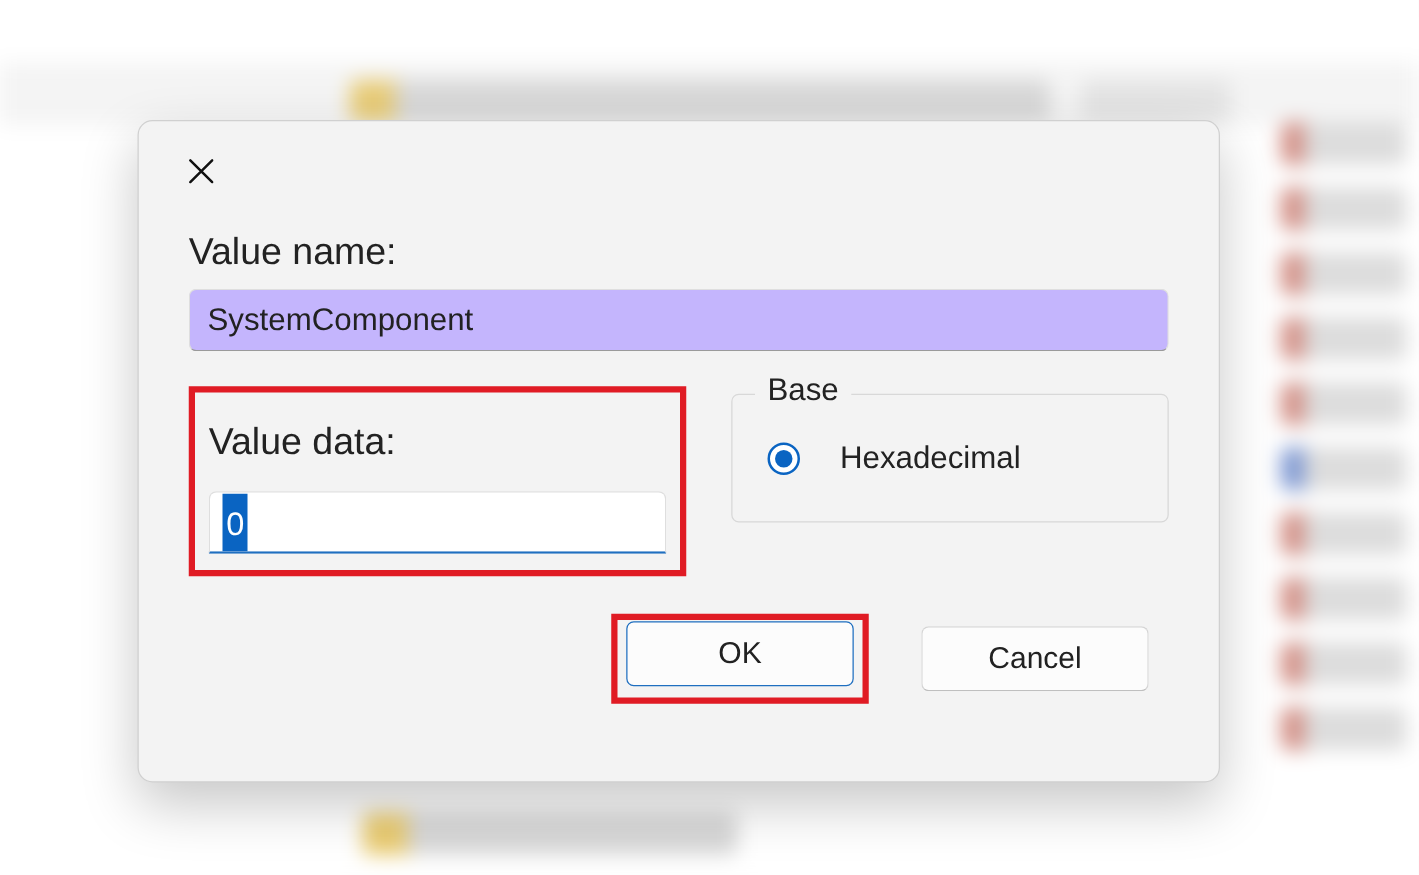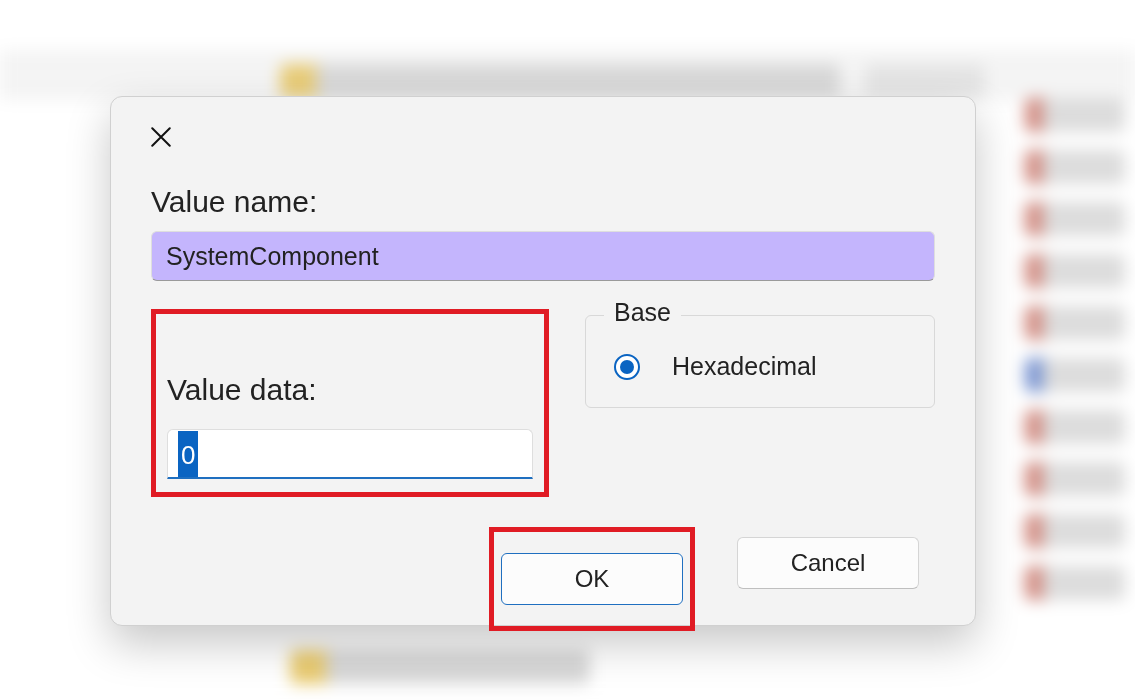--- a/index.html
+++ b/index.html
@@ -75,21 +75,21 @@
     padding: 0 14px;
     font-size: 25px; color: #222;
     outline: none;
   }
   
   .mid-row {
     display: flex; gap: 36px; margin-top: 28px; align-items: flex-start;
   }
   
   .value-data-wrap { position: relative; width: 398px; }
-  .value-data-inner { position: relative; padding: 28px 16px 18px 16px; margin-top: 36px; }
+  .value-data-inner { position: relative; padding: 28px 16px 18px 16px; }
   .value-input {
     width: 100%; height: 50px;
     background: #ffffff;
     border: 1px solid #dedede;
     border-bottom: 2px solid #1f6fc0;
     border-radius: 6px 6px 0 0;
     padding: 0 12px;
     font-size: 26px; color: #111;
     outline: none; margin-top: 10px;
   }
@@ -101,21 +101,21 @@
     padding: 0 3px;
   }
   .red-box {
     position: absolute; border: 5px solid #e01b24; pointer-events: none;
   }
   
   .base-group {
     position: relative; flex: 1;
     border: 1px solid #d8d8d8;
     border-radius: 6px;
-    padding: 26px 20px 22px 22px;
+    padding: 26px 20px 32px 22px;
     margin-top: 6px;
   }
   .base-legend {
     position: absolute; top: -18px; left: 18px;
     background: #f3f3f3; padding: 0 10px;
     font-size: 25px; color: #222;
   }
   .radio-row { display: flex; align-items: center; gap: 32px; margin: 10px 0 22px 6px; cursor: pointer; }
   .radio-row:last-child { margin-bottom: 4px; }
   .radio {
@@ -135,21 +135,21 @@
     width: 182px; height: 52px;
     background: #fcfcfc;
     border: 1px solid #d5d5d5;
     border-bottom: 1px solid #bfbfbf;
     border-radius: 6px;
     font-size: 24px; color: #222;
     display: flex; align-items: center; justify-content: center;
     cursor: pointer;
   }
   .btn.primary { border: 1.5px solid #1f6fc0; }
-  .ok-wrap { position: relative; padding: 26px 12px; }
+  .ok-wrap { position: relative; padding: 6px 12px; }
 </style>
 </head>
 <body>
 
 <div class="backdrop">
   <div class="backdrop-top"></div>
   <div class="backdrop-btn"></div>
   <div class="backdrop-bottom"></div>
   <div class="backdrop-col">
     <div></div>

